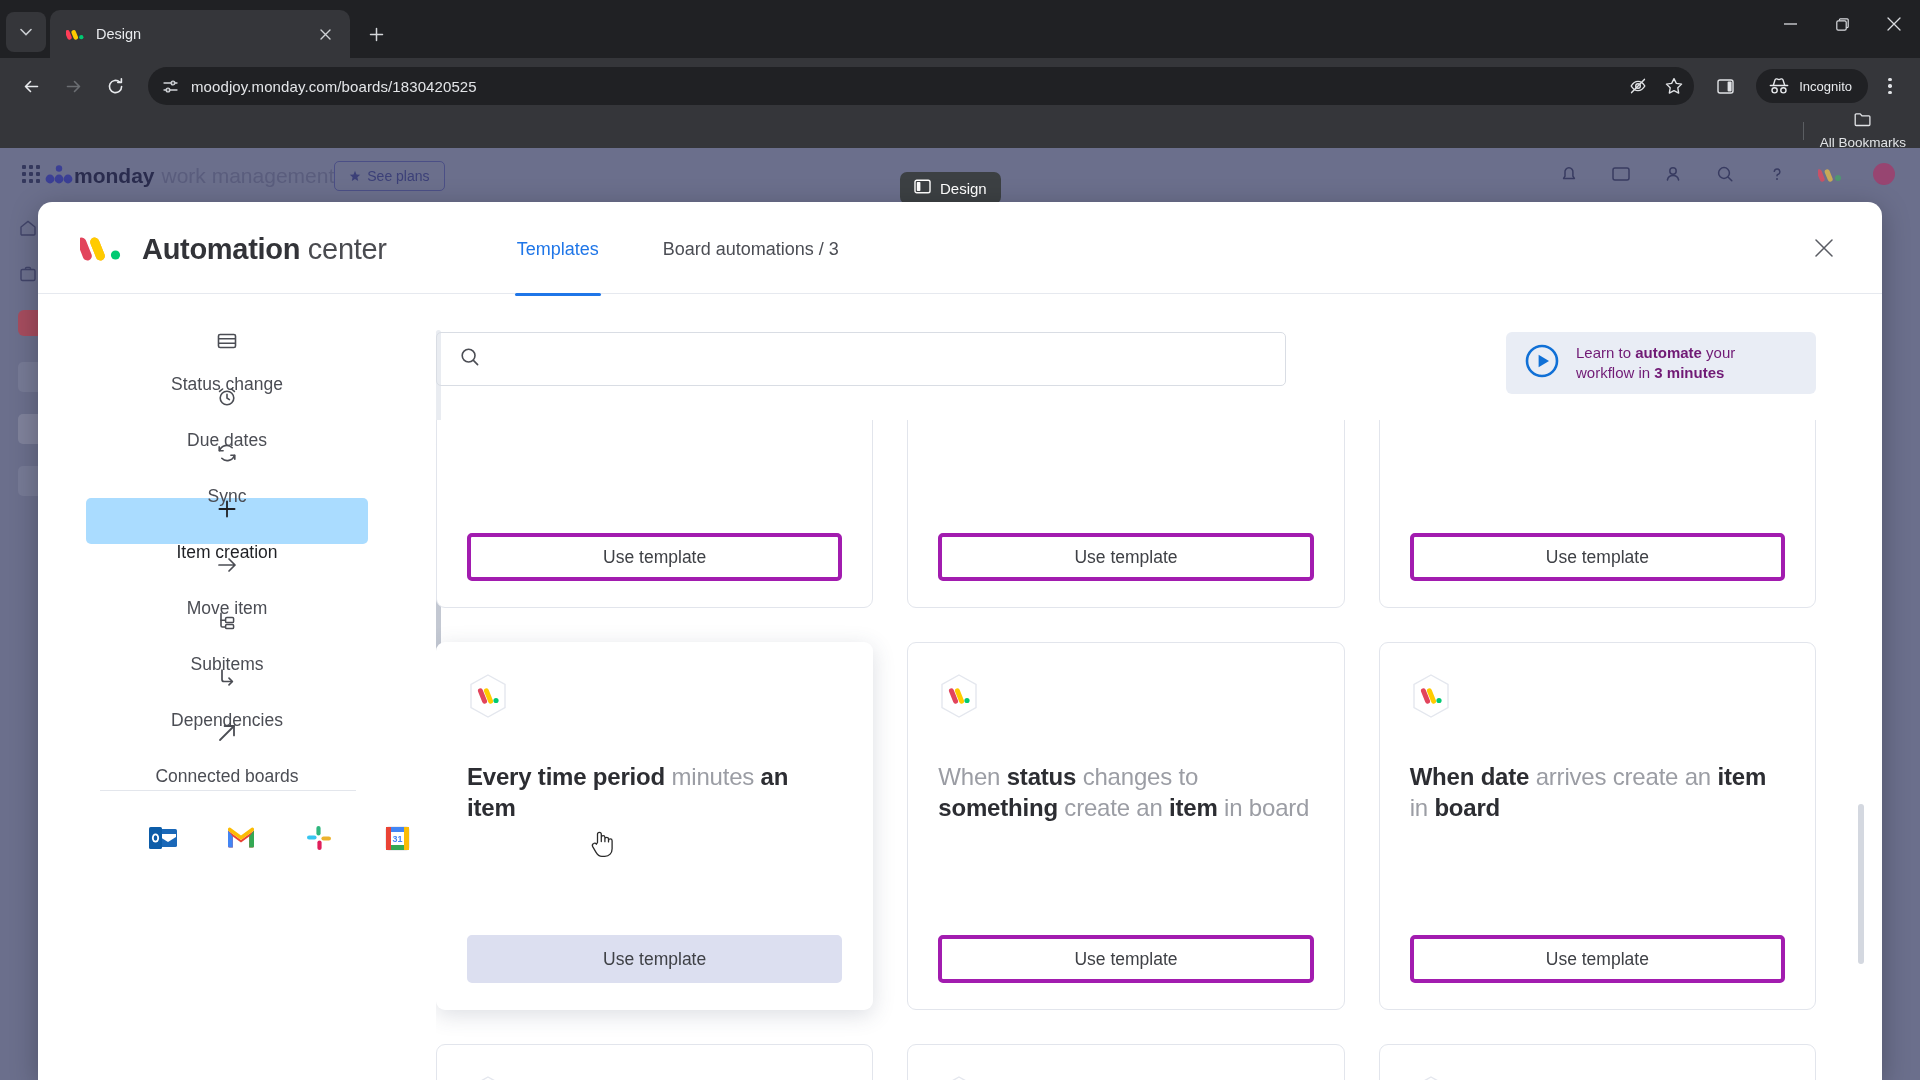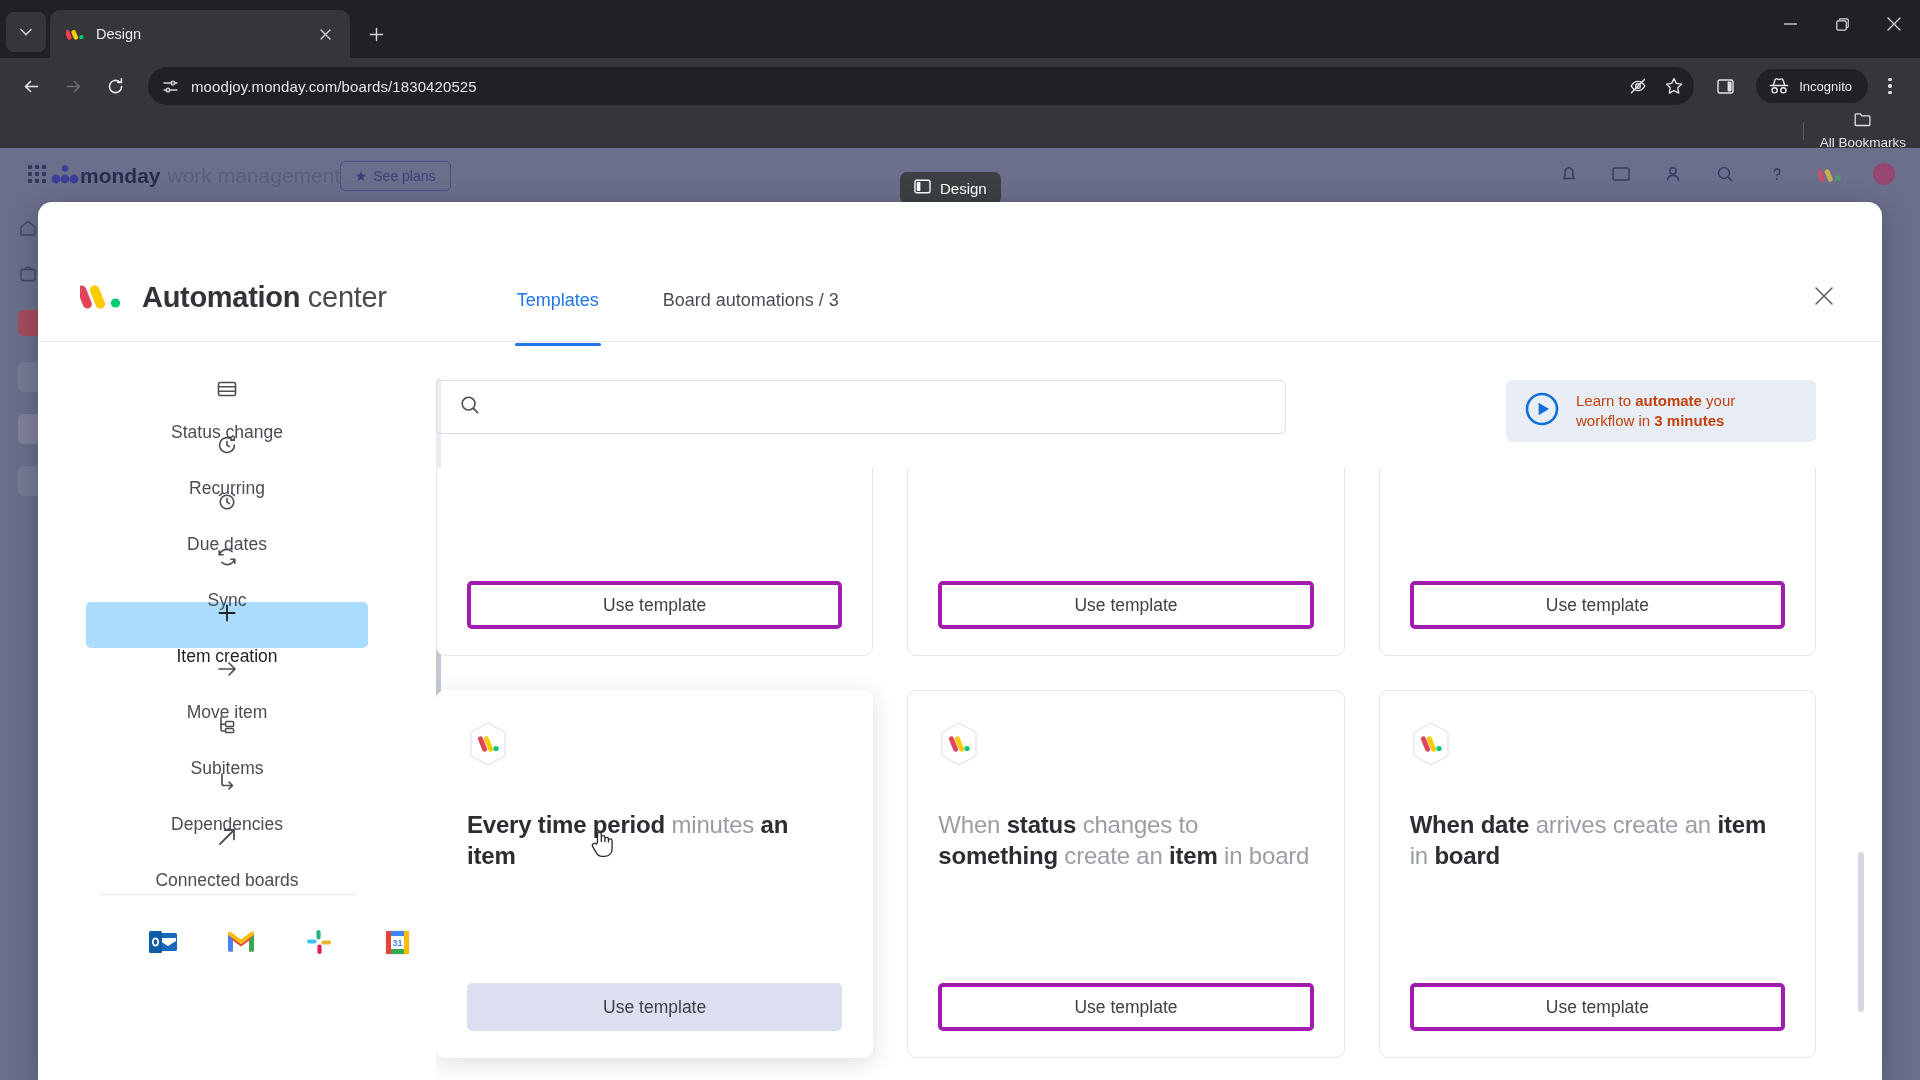--- a/index.html
+++ b/index.html
@@ -74,21 +74,21 @@
   .bm-sep { width: 1px; height: 18px; background: #5b5e62; margin-right: 6px; }
   .bm-item { display: flex; align-items: center; gap: 8px; color: #e2e4e7; font-size: 13.5px; flex-direction: column; }
 
   
   .page {
     position: absolute; top: 148px; left: 0; width: 1920px; height: 932px;
     background: #6b6f8c;
     overflow: hidden;
   }
   .md-topbar {
-    height: 56px; display: flex; align-items: center; padding: 0 28px; 
+    height: 56px; display: flex; align-items: center; padding: 0 22px; 
     position: relative;
   }
   .dots-grid { width: 22px; height: 22px; display: grid; grid-template-columns: repeat(3,4px);
     grid-template-rows: repeat(3,4px); gap: 3px; opacity: .85; }
   .dots-grid i { width: 4px; height: 4px; background: #2b2f55; border-radius: 1px; display:block;}
   .md-logo-text { font-size: 21px; font-weight: 700; color: #2a2c4e; display: flex; gap: 7px; align-items: baseline;}
   .md-logo-text .light { font-weight: 400; color: #5a5d7d; }
   .see-plans {
     border: 1px solid #4b4f86; border-radius: 5px; padding: 6px 14px;
     color: #3c4078; font-size: 14px; display: flex; align-items: center; gap: 6px;
@@ -110,22 +110,22 @@
 
   
   .modal {
     position: absolute; left: 38px; top: 202px; width: 1844px; height: 878px;
     background: #fff; border-radius: 14px 14px 0 0;
     box-shadow: 0 6px 28px rgba(0,0,0,.26);
     overflow: hidden; z-index: 10;
     display: flex; flex-direction: column;
   }
   .modal-header {
-    height: 92px; display: flex; padding: 4px 36px 0 42px;
-    border-bottom: 1px solid #e6e9ef; position: relative; flex-shrink: 0; margin-top: 48px;
+    height: 92px; display: flex; align-items: center; padding: 4px 36px 0 42px;
+    border-bottom: 1px solid #e6e9ef; position: relative; flex-shrink: 0;
   }
   .brand { display: flex; align-items: center; gap: 18px; }
   .brand-title { font-size: 29px; color: #323338; letter-spacing: -.3px; }
   .brand-title b { font-weight: 700; }
   .brand-title span { font-weight: 400; color: #4a4b50; }
   .tabs { display: flex; gap: 64px; margin-left: 130px; height: 92px; align-items: center; }
   .tab-item { font-size: 18px; color: #4b4d54; position: relative; height: 92px;
     display: flex; align-items: center; }
   .tab-item.active { color: #1f76e8; }
   .tab-item.active::after {
@@ -174,21 +174,21 @@
   }
   .search-box input {
     border: 0; outline: 0; flex: 1; font-size: 18px; color: #323338;
     font-family: "Liberation Sans", sans-serif; background: transparent;
   }
   .search-box input::placeholder { color: #7b7e87; }
   .learn-banner {
     margin-left: auto; width: 310px; height: 62px; background: #e9edf5; border-radius: 6px;
     display: flex; align-items: center; gap: 16px; padding: 0 18px;
   }
-  .learn-text { font-size: 15px; line-height: 1.35; color: #c2410c; }
+  .learn-text { font-size: 15px; line-height: 1.35; color: #701a75; }
   .learn-text b { font-weight: 700; }
 
   .cards-viewport {
     position: absolute; left: 18px; right: 66px; top: 126px; bottom: 0; overflow: hidden;
   }
   .cards-grid {
     display: grid; grid-template-columns: repeat(3, 1fr); gap: 34px;
     position: absolute; left: 0; right: 0; top: -180px;
   }
   .card {
@@ -473,30 +473,20 @@
           <div class="side-item">
             <span class="ic">
                 <svg width="22" height="22" viewBox="0 0 22 22">
                   <rect x="2.5" y="4.5" width="17" height="13" rx="1.6" stroke="#4b4d54" stroke-width="1.6" fill="none"></rect>
                   <path d="M2.5 8.8h17M2.5 13.2h17" stroke="#4b4d54" stroke-width="1.6"></path>
                 </svg>
               </span>
             <span>Status change</span>
           </div>
 
-          <div class="side-item">
-            <span class="ic">
-                <svg width="22" height="22" viewBox="0 0 22 22">
-                  <path d="M18.4 11a7.4 7.4 0 1 1-2.3-5.3" stroke="#4b4d54" stroke-width="1.6" fill="none" stroke-linecap="round"></path>
-                  <path d="M18.3 2.8v3.5h-3.5" stroke="#4b4d54" stroke-width="1.6" fill="none" stroke-linecap="round" stroke-linejoin="round"></path>
-                  <path d="M11 7.6V11l2.3 1.6" stroke="#4b4d54" stroke-width="1.6" fill="none" stroke-linecap="round"></path>
-                </svg>
-              </span>
-            <span>Recurring</span>
-          </div>
 
           <div class="side-item">
             <span class="ic">
                 <svg width="22" height="22" viewBox="0 0 22 22">
                   <circle cx="11" cy="12" r="6.8" stroke="#4b4d54" stroke-width="1.6" fill="none"></circle>
                   <path d="M11 8.4V12l2.4 1.6" stroke="#4b4d54" stroke-width="1.6" fill="none" stroke-linecap="round"></path>
                   <path d="M3.6 5.4 6.6 3M18.4 5.4 15.4 3" stroke="#4b4d54" stroke-width="1.6" stroke-linecap="round"></path>
                 </svg>
               </span>
             <span>Due dates</span>

